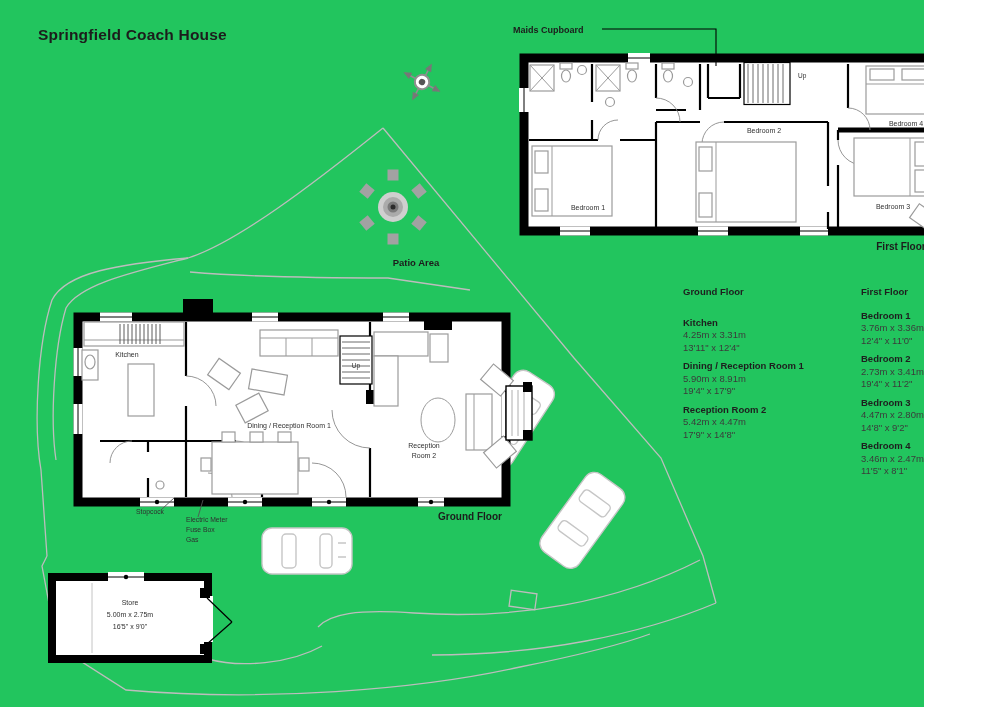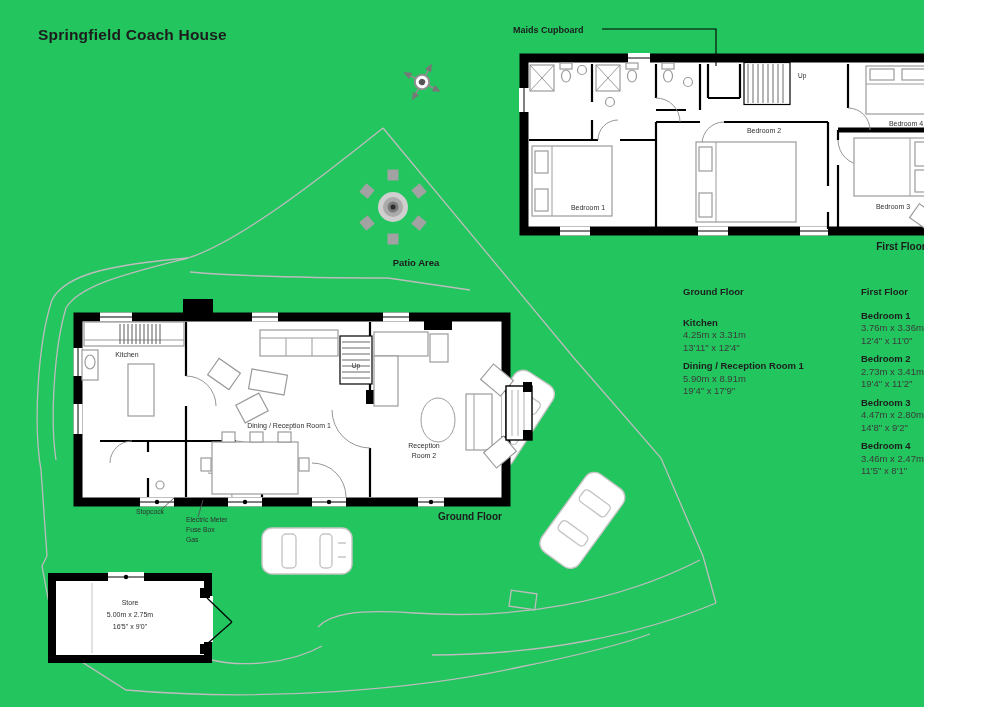--- a/index.html
+++ b/index.html
@@ -328,20 +328,25 @@
     <div class="room">
       <div class="nm">Kitchen</div>
       <div>4.25m x 3.31m</div>
       <div>13'11" x 12'4"</div>
     </div>
     <div class="room">
       <div class="nm">Dining / Reception Room 1</div>
       <div>5.90m x 8.91m</div>
       <div>19'4" x 17'9"</div>
     </div>
+    <div class="room">
+      <div class="nm">Reception Room 2</div>
+      <div>5.42m x 4.47m</div>
+      <div>17'9" x 14'8"</div>
+    </div>
   </div>
 
   <div class="legend-col" style="left:861px;width:132px">
     <div class="hd">First Floor</div>
     <div class="sp2"></div>
     <div class="room">
       <div class="nm">Bedroom 1</div>
       <div>3.76m x 3.36m</div>
       <div>12'4" x 11'0"</div>
     </div>

